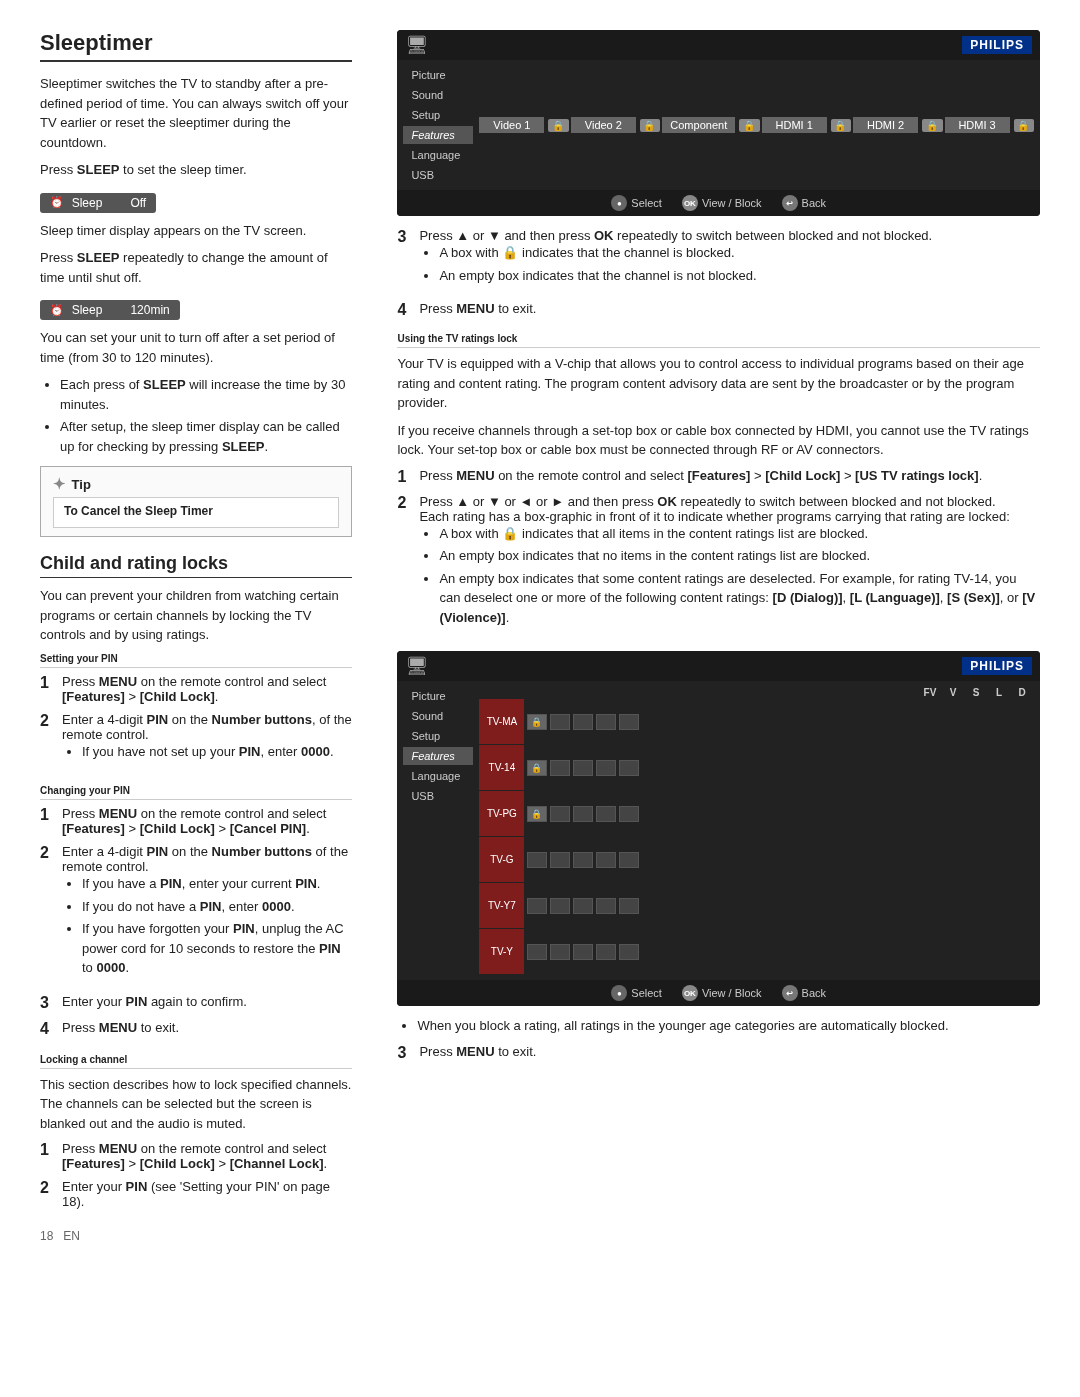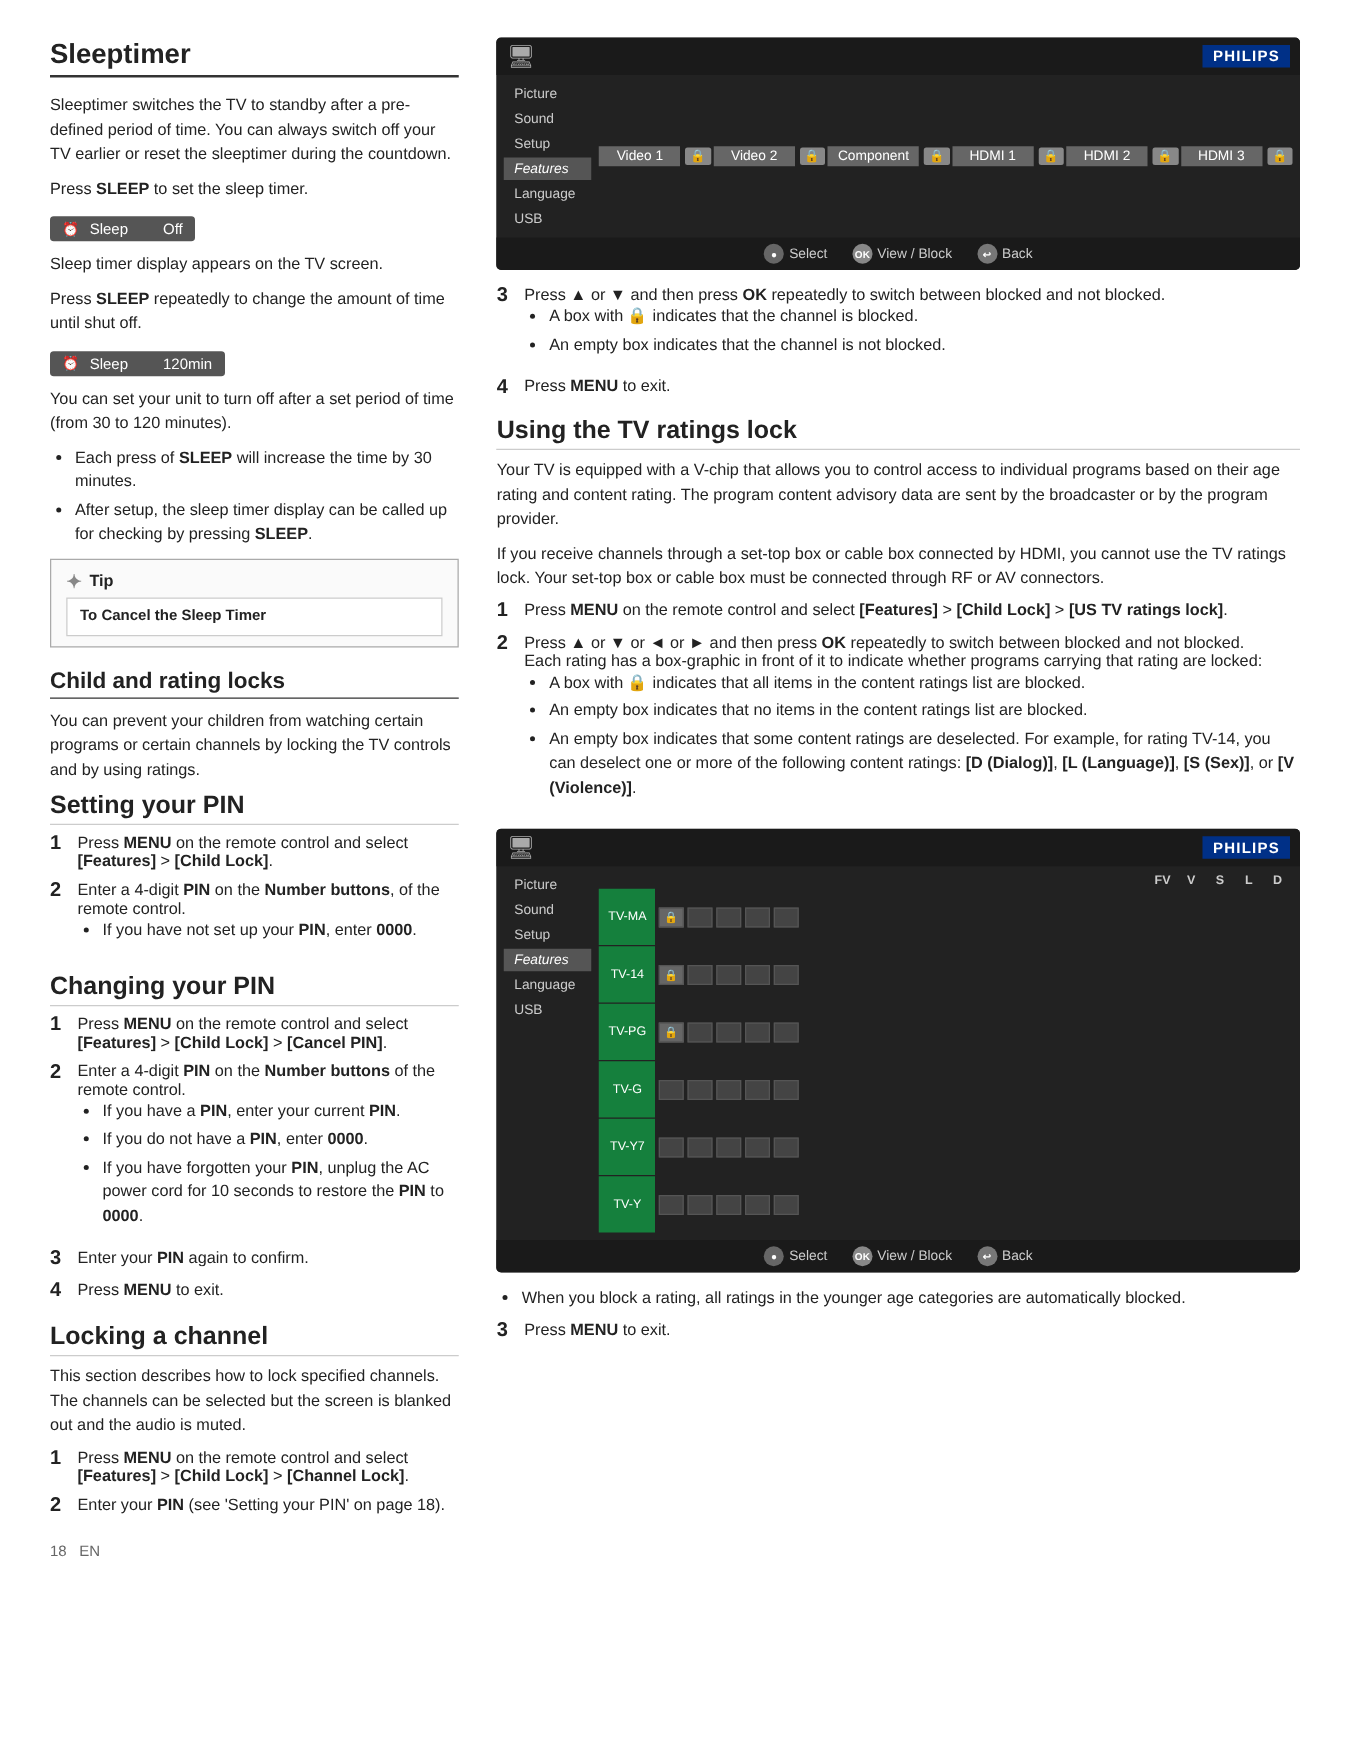--- a/index.html
+++ b/index.html
@@ -9,21 +9,21 @@
       background: #fff;
       font-family: Arial, Helvetica, sans-serif;
       font-size: 13px;
       color: #222;
       padding: 30px 40px;
     }
 
     .page-layout {
       display: grid;
       grid-template-columns: 1fr 1fr;
-      gap: 30px;
+      gap: 45px;
     }
 
     .left-col { }
     .right-col { }
 
     h1.section-title {
       font-size: 22px;
       font-weight: bold;
       border-bottom: 2px solid #333;
       padding-bottom: 4px;
@@ -32,21 +32,21 @@
 
     h2.section-title {
       font-size: 18px;
       font-weight: bold;
       border-bottom: 1.5px solid #333;
       padding-bottom: 3px;
       margin-bottom: 8px;
     }
 
     h3.subsection-title {
-      font-size: 20px;
+      font-size: 10px;
       font-weight: bold;
       border-bottom: 1px solid #ccc;
       padding-bottom: 3px;
       margin-bottom: 6px;
     }
 
     p { margin-bottom: 8px; line-height: 1.5; }
 
     ul {
       margin-left: 20px;
@@ -295,21 +295,21 @@
       font-size: 10px;
     }
 
     .ratings-row {
       display: flex;
       align-items: center;
       gap: 3px;
     }
 
     .ratings-row-label {
-      background: #15803d;
+      background: #7f1d1d;
       color: #fff;
       padding: 17px 5px;
       font-size: 10px;
       min-width: 45px;
       text-align: center;
     }
 
     .ratings-cell {
       width: 20px;
       height: 16px;

